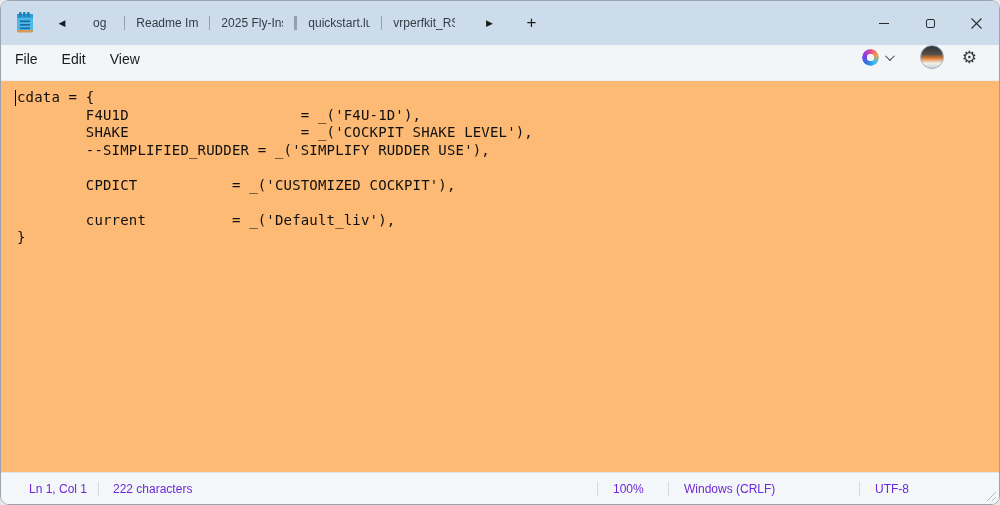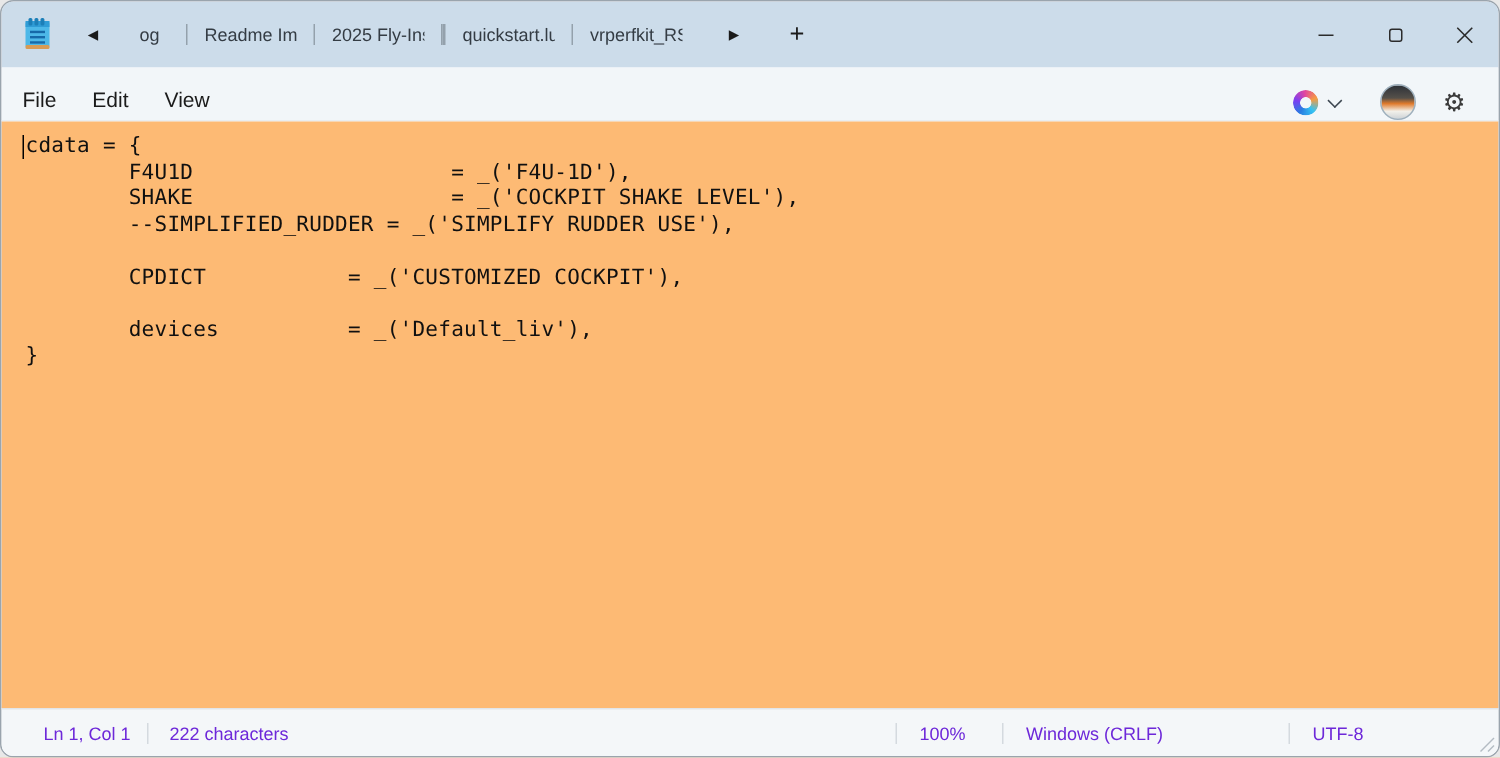--- a/index.html
+++ b/index.html
@@ -34,21 +34,21 @@
     width:16px; height:16px; display:flex; align-items:center; justify-content:center; border-radius:4px; }
   .newtab-btn { width:34px; display:flex; align-items:center; justify-content:center;
     font-size:17px; color:#1b1b1b; margin-left:12px; }
   .titlebar-spacer { flex:1; }
   .win-controls { display:flex; align-items:stretch; }
   .win-btn { width:46px; display:flex; align-items:center; justify-content:center; }
   .glyph-min { width:10px; height:1px; background:#2b2b2b; }
   .glyph-max { width:9px; height:9px; border:1px solid #2b2b2b; border-radius:2px; }
   
   .menubar {
-    height:36px; background:#f2f6f9; display:flex; align-items:flex-end; flex:0 0 auto;
+    height:36px; background:#f2f6f9; display:flex; align-items:flex-start; flex:0 0 auto;
     border-bottom:1px solid #e9edf0; padding:0 14px;
   }
   .menu-item { padding:0 12px; font-size:14px; color:#1b1b1b; height:28px;
     display:flex; align-items:center; border-radius:5px; }
   .menu-item:first-child { padding-left:0; }
   .menubar-right { margin-left:auto; display:flex; align-items:center; gap:0; }
   .copilot-group { display:flex; align-items:center; gap:6px; padding:0 6px; }
   .copilot-icon { width:17px; height:17px; border-radius:50%;
     background:conic-gradient(from 210deg, #2a7de1, #7a3ff2, #e145a0, #f59b42, #35c3f3, #2a7de1);
     -webkit-mask:radial-gradient(circle at 50% 50%, transparent 0 3.5px, #000 4px); 
@@ -172,21 +172,21 @@
   <div class="editor">
     <div class="caret"></div>
     <div class="code">
       <div class="code-line">cdata = {</div>
       <div class="code-line">        F4U1D                    = _('F4U-1D'),</div>
       <div class="code-line">        SHAKE                    = _('COCKPIT SHAKE LEVEL'),</div>
       <div class="code-line">        --SIMPLIFIED_RUDDER = _('SIMPLIFY RUDDER USE'),</div>
       <div class="code-line"></div>
       <div class="code-line">        CPDICT           = _('CUSTOMIZED COCKPIT'),</div>
       <div class="code-line"></div>
-      <div class="code-line">        devices          = _('Default_liv'),</div>
+      <div class="code-line">        current          = _('Default_liv'),</div>
       <div class="code-line">}</div>
     </div>
   </div>
 
   <div class="statusbar">
     <div class="sb-seg sb-pos">Ln 1, Col 1</div>
     <div class="sb-div"></div>
     <div class="sb-seg sb-chars">222 characters</div>
     <div class="sb-right">
       <div class="sb-div"></div>

